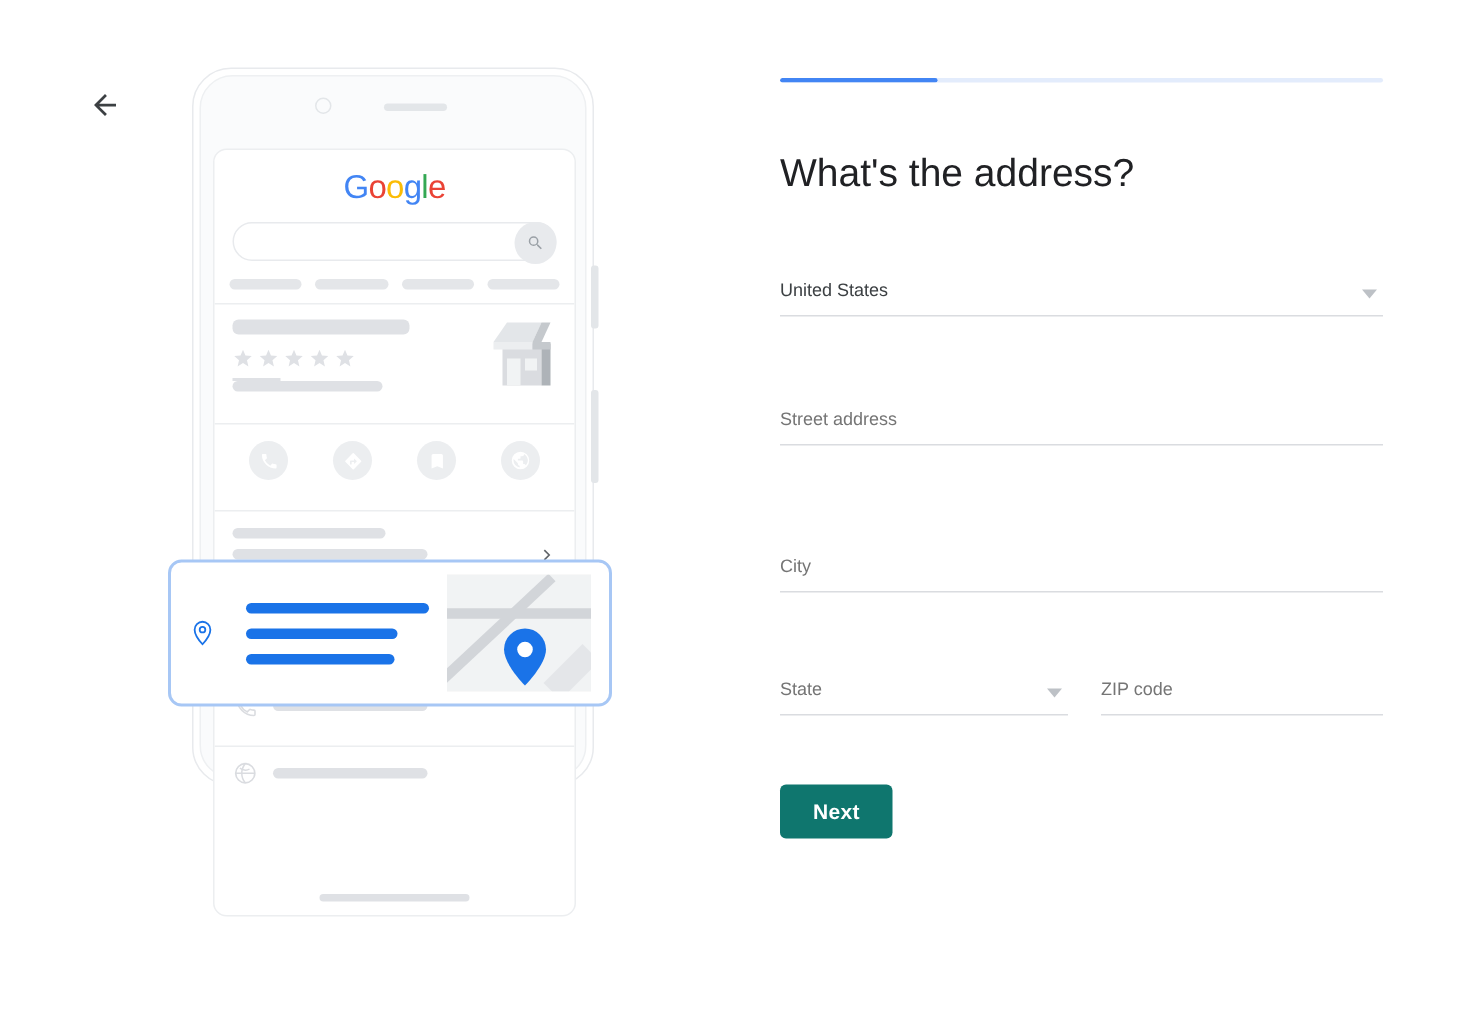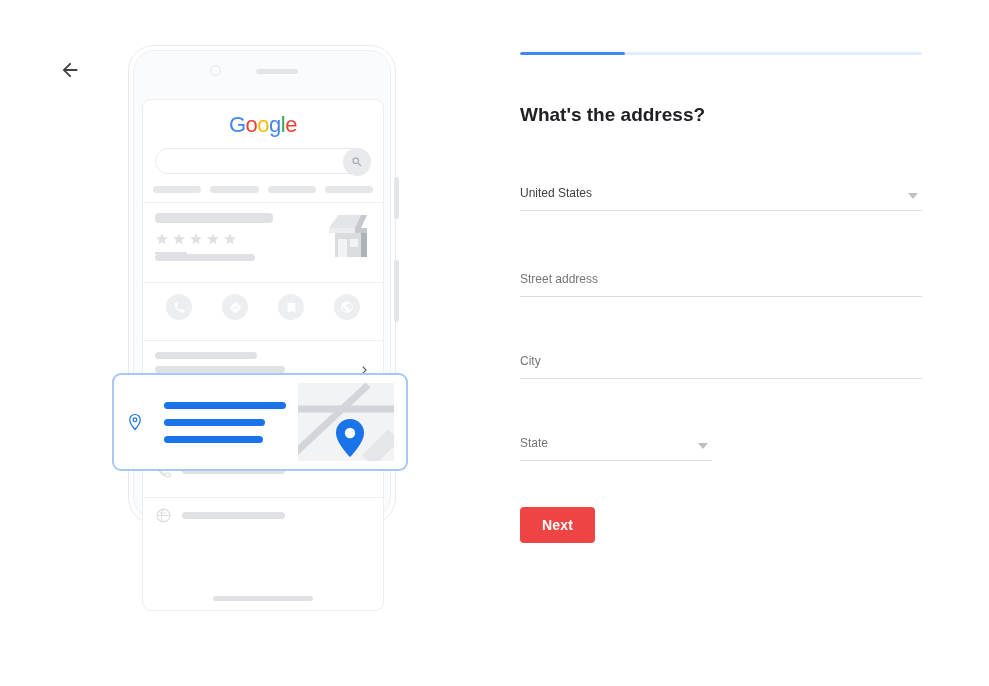--- a/index.html
+++ b/index.html
@@ -78,21 +78,21 @@
   }
   .hl-lines{flex:1;display:flex;flex-direction:column;gap:10px;padding-left:8px;}
   .hl-bar{height:7px;border-radius:4px;background:#1a73e8;}
   .hl-map{width:96px;height:78px;background:#f1f3f4;position:relative;overflow:hidden;flex:none;}
   
   .form-col{position:absolute;left:520px;top:44px;width:402px;}
   .tab-label{font-size:14px;color:#3c4043;line-height:18px;}
   .progress{margin-top:8px;height:3px;background:#e3ecfc;border-radius:2px;overflow:hidden;}
   .progress-fill{height:100%;background:#4285f4;border-radius:2px;}
   .page-title{
-    margin-top:42px;font-size:19px;color:#202124;font-weight:700;line-height:36px;letter-spacing:0;
+    margin-top:42px;font-size:26px;color:#202124;font-weight:400;line-height:36px;letter-spacing:0;
   }
   .field{position:relative;margin-top:0;}
   .field .fv{
     width:100%;border:none;outline:none;background:transparent;
     font-family:"Liberation Sans",sans-serif;font-size:12px;
     padding:0 0 7px 0;line-height:20px;box-sizing:border-box;
   }
   .field .uline{height:1px;background:#dadce0;}
   .caret{
     position:absolute;right:4px;bottom:12px;width:0;height:0;
@@ -286,27 +286,31 @@
   </div>
 
   
   <div class="field" style="margin-top:58px;">
     <input class="fv" style="color: rgb(60, 64, 67);" placeholder="Street address">
     <div class="uline"></div>
   </div>
 
   
   <div class="field" style="margin-top:54px;">
-    <input class="fv" style="color: #c2410c;" placeholder="City">
+    <input class="fv" style="color: #c2410c; margin-top: 16px;" placeholder="City">
     <div class="uline"></div>
   </div>
 
   
   <div style="display:flex;gap:22px;margin-top:54px;">
     <div class="field" style="width:192px;">
       <input class="fv" style="color: #15803d;" readonly="" placeholder="State">
       <div class="uline"></div>
       <span class="caret"></span>
     </div>
-  </div>
-
-  <button class="next-btn" style="background: #ef4444; text-align: center;">Next</button>
+    <div class="field" style="width:188px;">
+      <input class="fv" style="color: rgb(60, 64, 67);" placeholder="ZIP code">
+      <div class="uline"></div>
+    </div>
+  </div>
+
+  <button class="next-btn" style="background: #0f766e; text-align: center;">Next</button>
 </div>
 
 </body></html>

